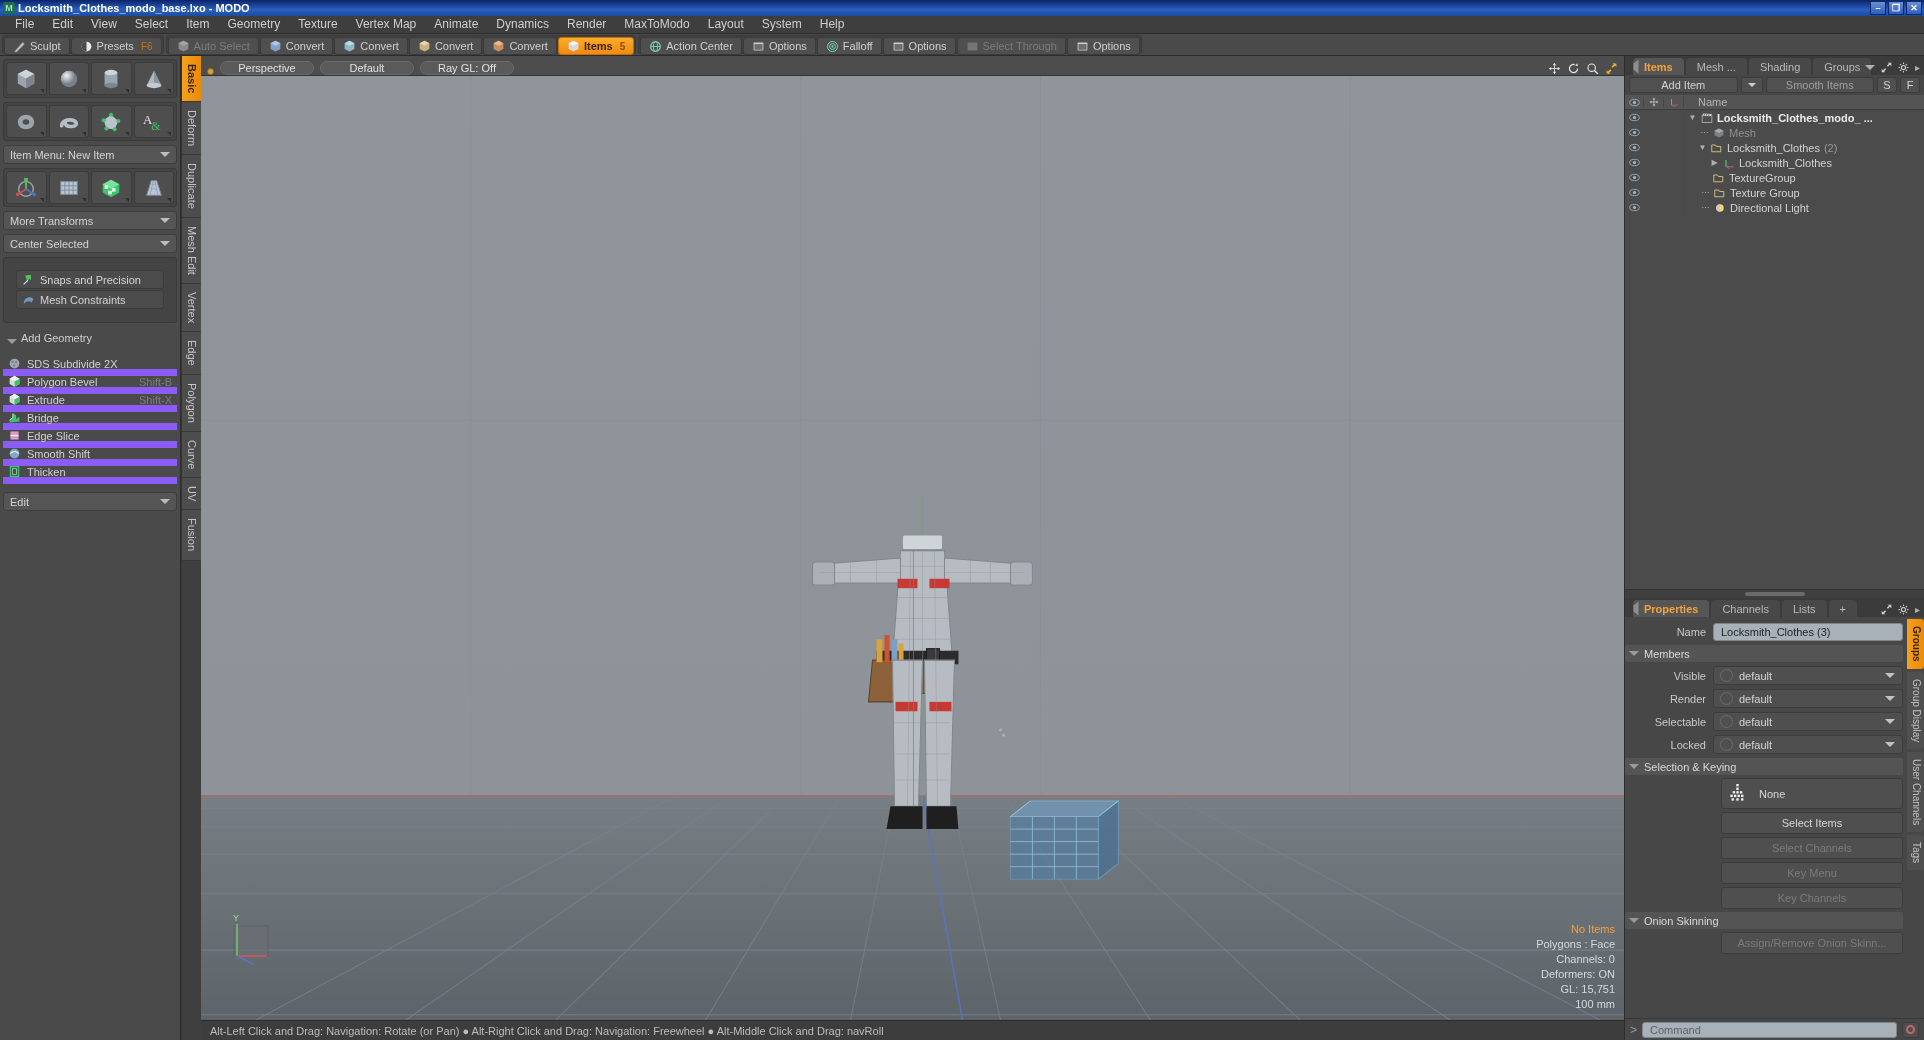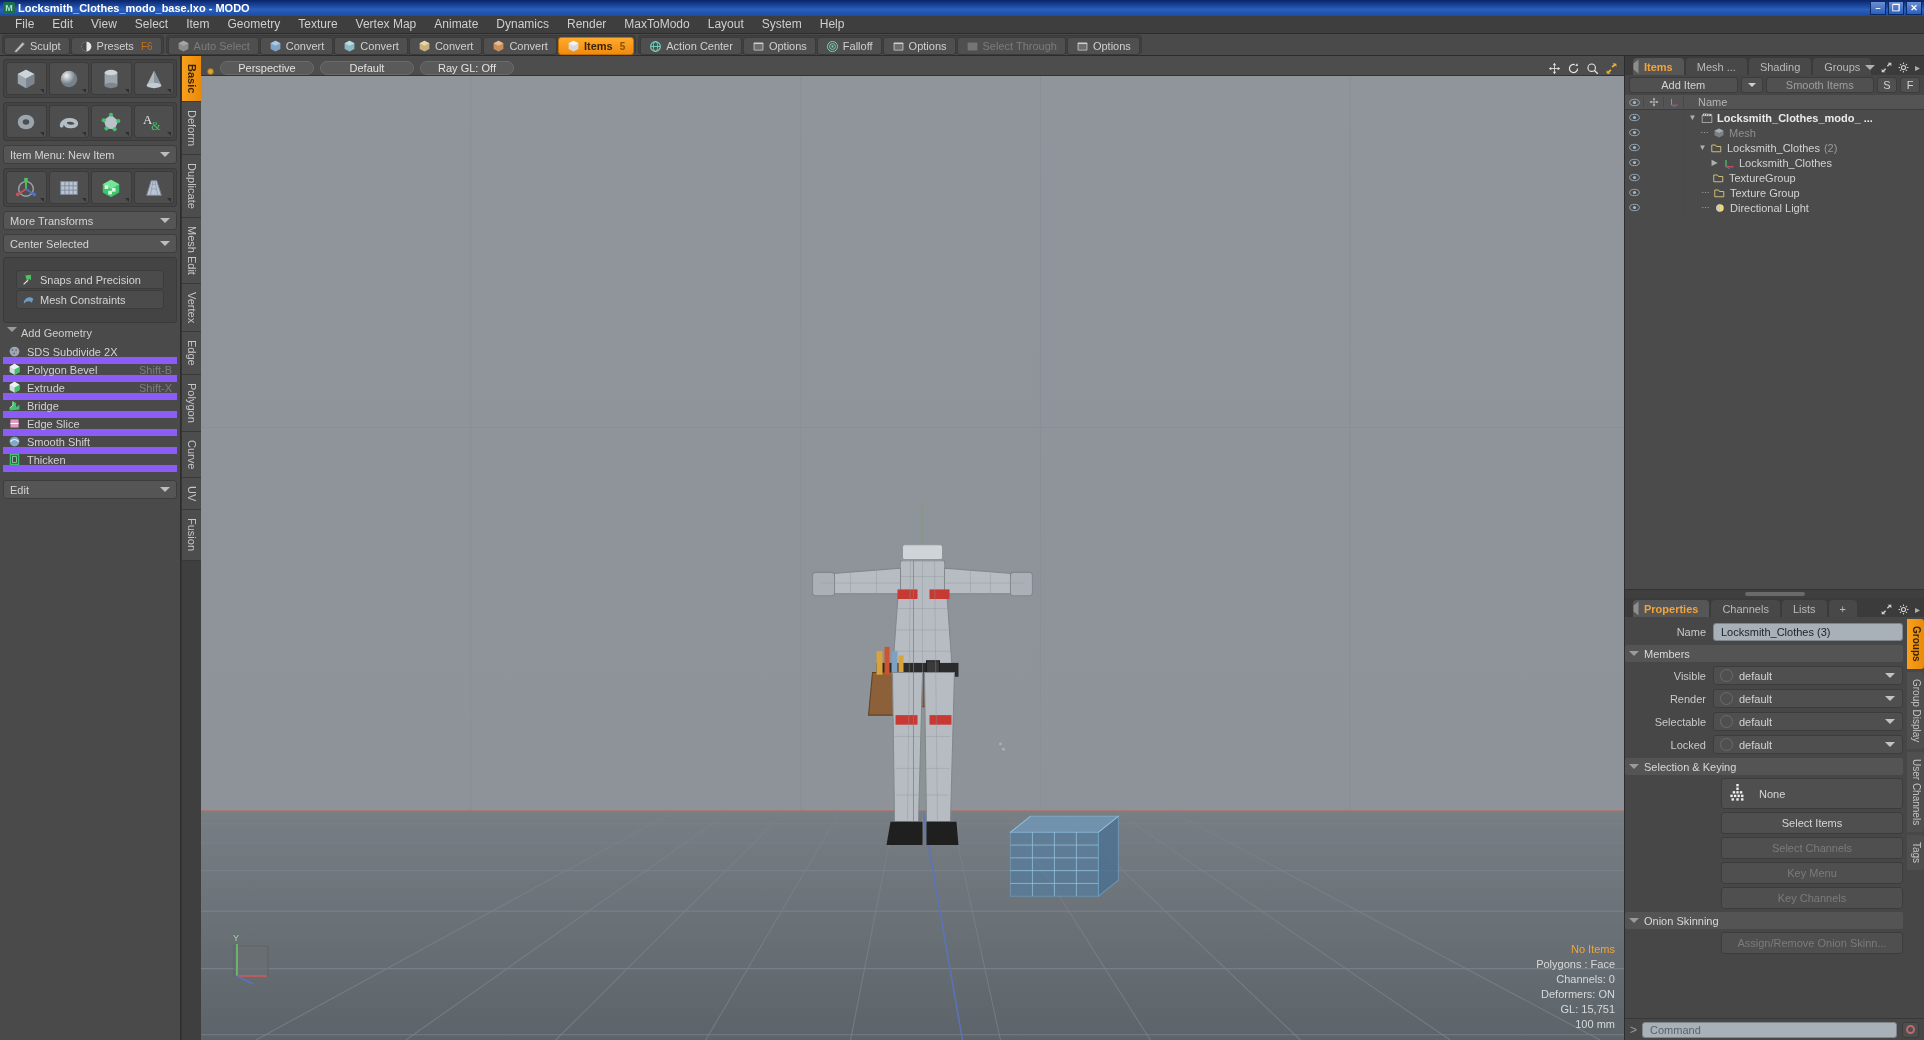--- a/index.html
+++ b/index.html
@@ -67,22 +67,22 @@
     display:flex;align-items:center;padding:0 6px;font-size:11px;color:#d4d4d4;
     position:relative;margin-bottom:4px;cursor:default;
   }
   .combo .caret{position:absolute;right:6px;border-left:5px solid transparent;border-right:5px solid transparent;border-top:5px solid #bdbdbd;}
   .listbtn{
     height:19px;background:#4b4b4b;border:1px solid #3c3c3c;border-radius:3px;
     display:flex;align-items:center;gap:5px;padding:0 5px;font-size:11px;color:#d4d4d4;
     margin-bottom:1px;cursor:default;position:relative;
   }
   .section-hdr{
-    height:17px;display:flex;align-items:flex-start;gap:4px;font-size:11px;color:#cfcfcf;
-    padding-left:4px;margin:4px 0 2px;
+    height:17px;display:flex;align-items:flex-end;gap:4px;font-size:11px;color:#cfcfcf;
+    padding-left:4px;margin:4px 0 14px;
   }
   .tri{border-left:5px solid transparent;border-right:5px solid transparent;border-top:5px solid #9a9a9a;}
   .plainrow{
     height:18px;display:flex;align-items:center;gap:6px;padding-left:5px;font-size:11px;
     color:#d2d2d2;border-bottom:7px solid #8b5cf6;background:#4a4a4a;cursor:default;
   }
   .plainrow .sc{margin-left:auto;color:#7d7d7d;padding-right:5px;}
   
   #vtabs{width:20px;background:#3f3f3f;display:flex;flex-direction:column;
     border-left:1px solid #343434;}
@@ -727,20 +727,23 @@
       <div id="vpstatus">
         <div class="hl">No Items</div>
         <div>Polygons : Face</div>
         <div>Channels: 0</div>
         <div>Deformers: ON</div>
         <div>GL: 15,751</div>
         <div>100 mm</div>
       </div>
     </div>
 
+    <div id="statusbar">
+      <span>Alt-Left Click and Drag: Navigation: Rotate (or Pan) ● Alt-Right Click and Drag: Navigation: Freewheel ● Alt-Middle Click and Drag: navRoll</span>
+    </div>
   </div>
 
   <div id="rightpanel">
 
     <div class="tabbar">
       <div class="tab active">Items</div>
       <div class="tab">Mesh ...</div>
       <div class="tab">Shading</div>
       <div class="tab">Groups</div>
       <span class="tb-right">

